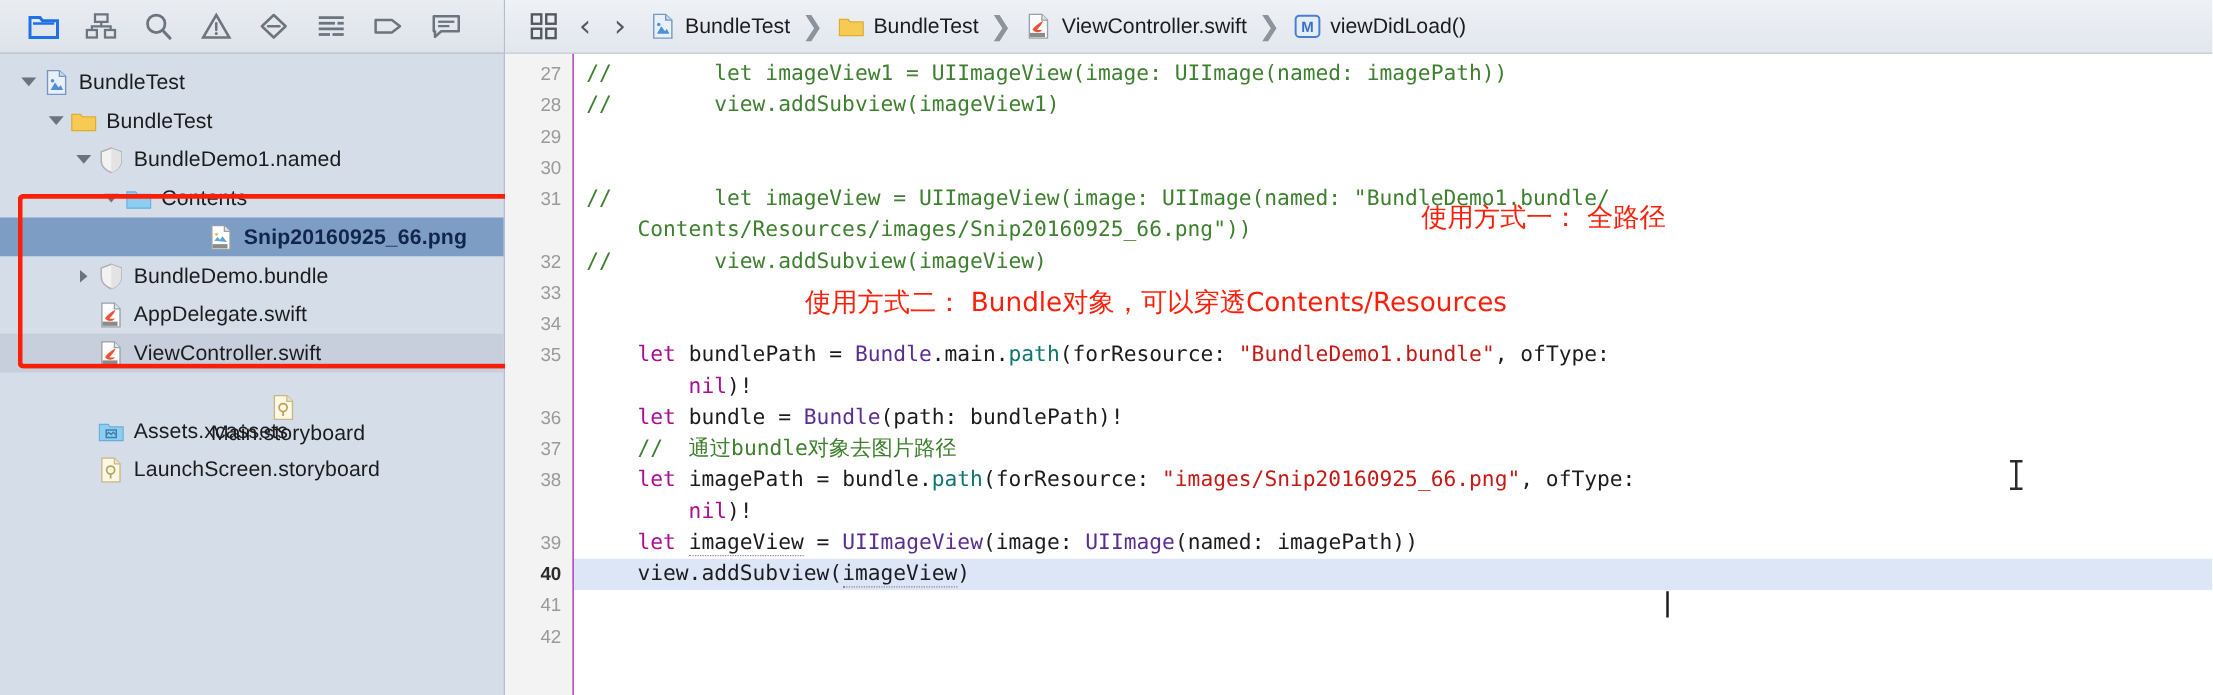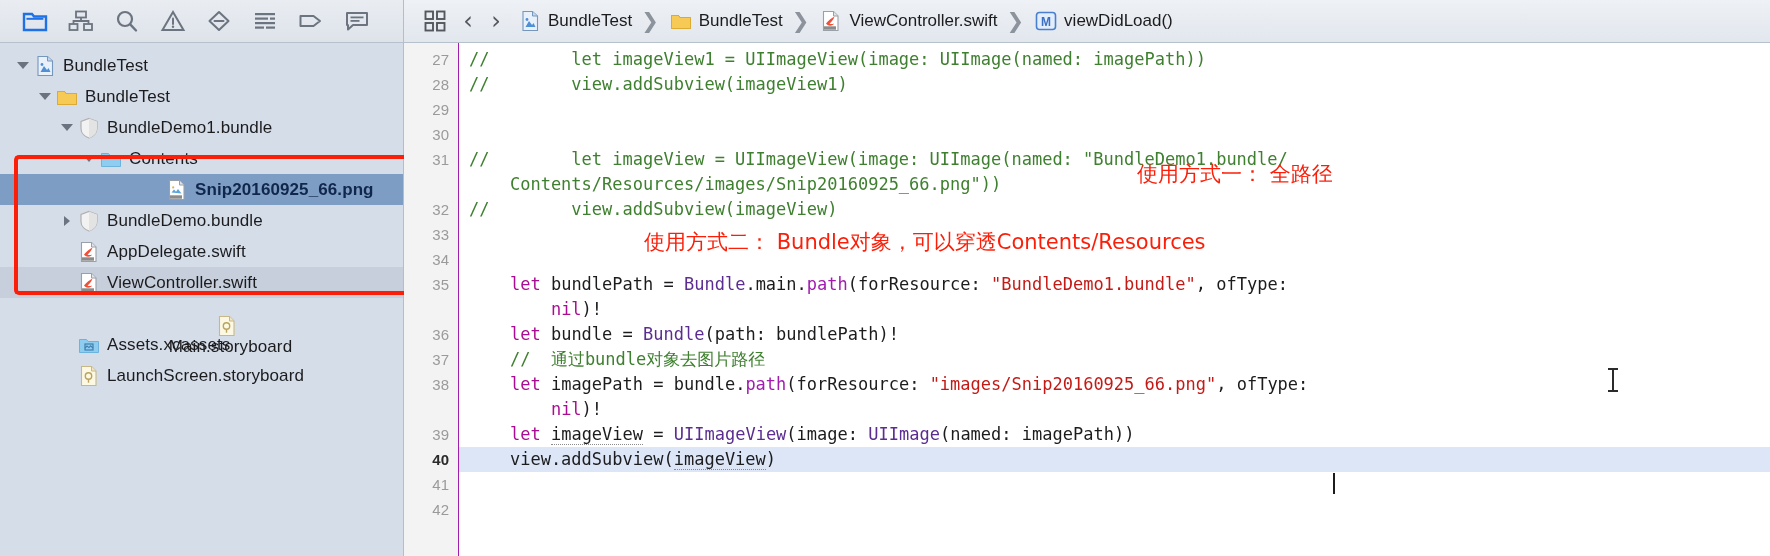--- a/index.html
+++ b/index.html
@@ -139,21 +139,21 @@
     color: #1c1c1e;
     overflow: hidden;
   }
   .cl { height: 25px; padding-left: 10px; position: relative; }
   .cl.hl { background: #dce6f7; }
   .cmt { color: #3e802f; }
   .kw  { color: #aa0d91; }
   .typ { color: #5b2d91; }
   .str { color: #c41a16; }
   .pln { color: #1c1c1e; }
-  .mth { color: #a21caf; }
+  .mth { color: #0f766e; }
   .udl { border-bottom: 1px dotted #8b8b8b; }
 
   .red-note {
     position: absolute;
     color: #fb1f09;
     font-family: "DejaVu Sans", sans-serif;
     font-size: 21px;
     white-space: nowrap;
     z-index: 5;
     pointer-events: none;
@@ -275,21 +275,21 @@
           <span class="label">BundleTest</span>
         </div>
         <div class="row" style="padding-left: 58px;">
           <span class="disc open">
             <i></i>
           </span>
           <span class="ficon"><svg width="22" height="22" viewBox="0 0 22 22">
               <path d="M11 1.5l8 3v7c0 5-4.2 8.3-8 9.5-3.8-1.2-8-4.5-8-9.5v-7z" fill="#f2f2f2" stroke="#b0b0b0" stroke-width="1.2"></path>
               <path d="M11 1.5l8 3v7c0 5-4.2 8.3-8 9.5z" fill="#e3e3e3"></path>
             </svg></span>
-          <span class="label">BundleDemo1.bundle</span>
+          <span class="label">BundleDemo1.named</span>
         </div>
         <div class="row" style="padding-left: 80px;">
           <span class="disc open">
             <i></i>
           </span>
           <span class="ficon"><svg width="22" height="22" viewBox="0 0 22 22">
               <path d="M1.5 5.5h7l1.6 2h10.4v11H1.5z" fill="#8ecdf0" stroke="#64b0dd" stroke-width="0.9"></path>
             </svg></span>
           <span class="label">Contents</span>
         </div>

